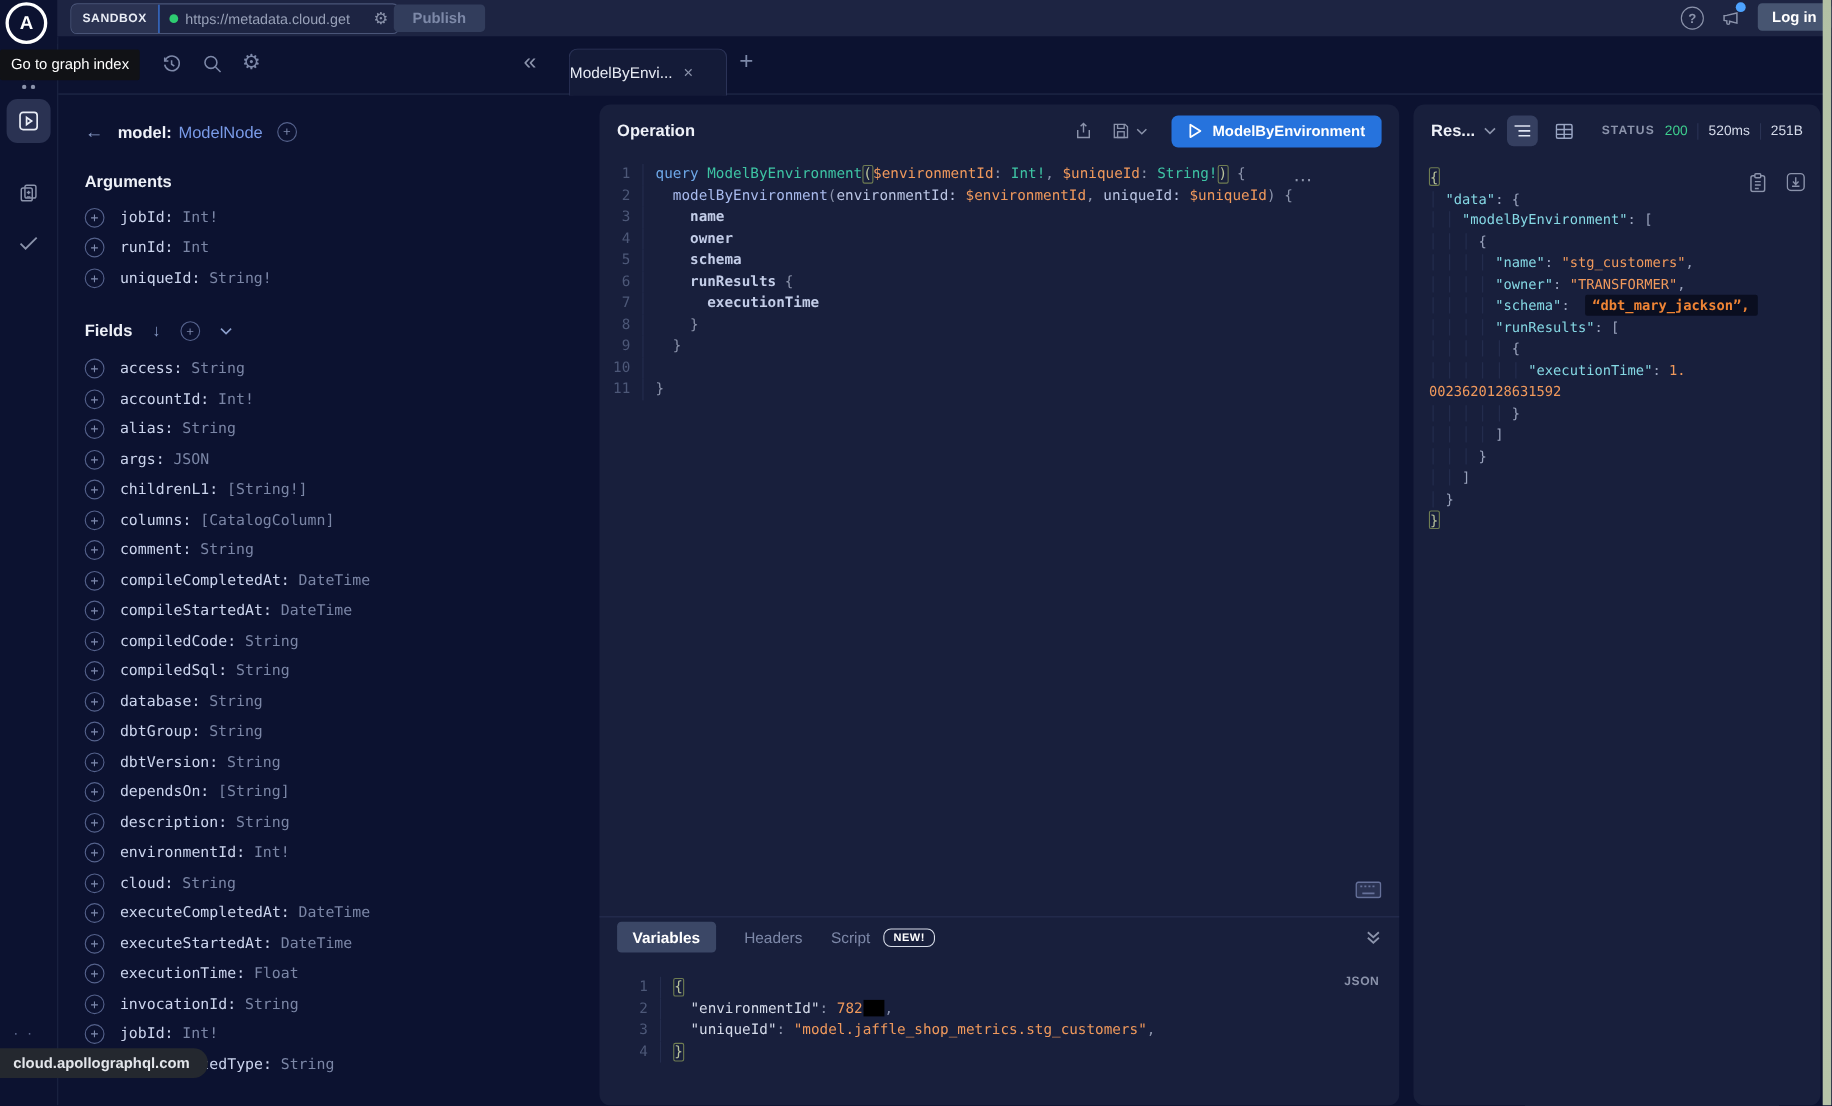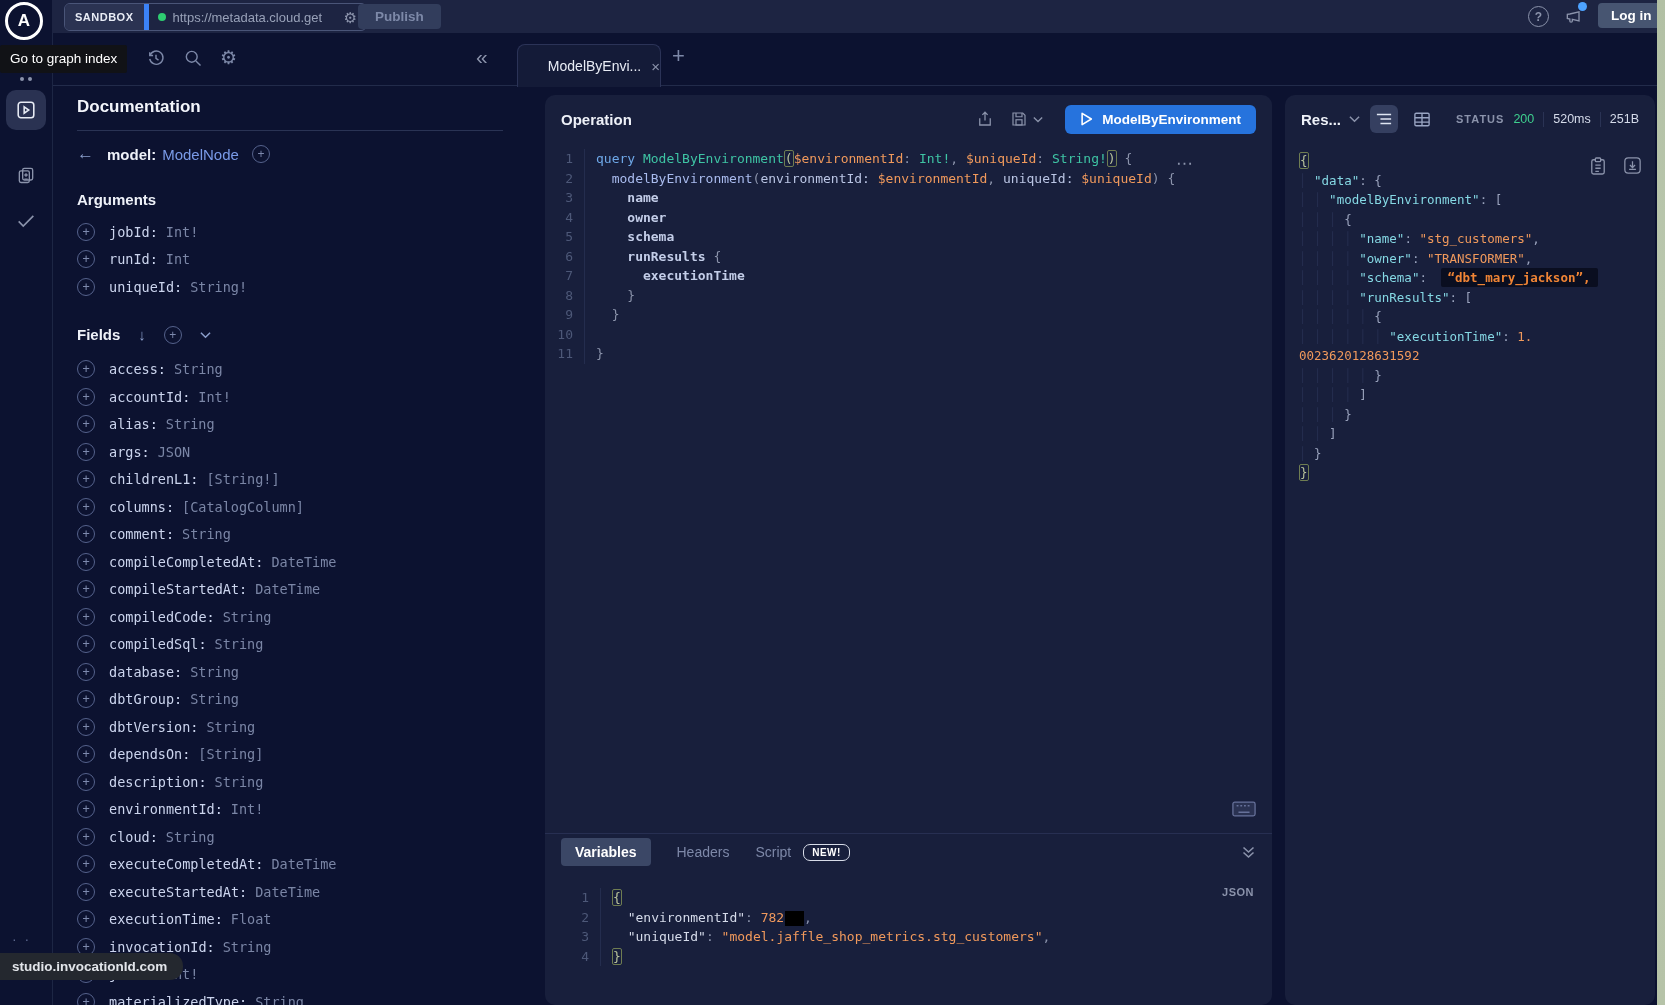--- a/index.html
+++ b/index.html
@@ -12,21 +12,21 @@
   svg{display:block;}
 
   
   #topbar{position:absolute;left:0;top:0;width:1665px;height:33px;background:#1d2442;z-index:10;}
   #logo-area{position:absolute;left:0;top:0;width:52px;height:40px;background:#0c1230;z-index:12;}
   #apollo-logo{position:absolute;left:5px;top:2px;width:32px;height:32px;border:3px solid #fff;border-radius:50%;
     display:flex;align-items:center;justify-content:center;color:#fff;font-weight:700;font-size:17px;background:#0c1230;}
   #sandbox-group{position:absolute;left:64px;top:3px;height:26px;display:flex;align-items:stretch;
     border:1px solid #4a5578;border-radius:6px;overflow:hidden;}
   #sandbox-badge{background:#2b3352;display:flex;align-items:center;padding:0 10px;color:#e8ecf5;
-    font-size:11px;font-weight:700;letter-spacing:.5px;border-right:5px solid #3b82f6;}
+    font-size:11px;font-weight:700;letter-spacing:.5px;border-right:1px solid #3b82f6;}
   #endpoint-seg{display:flex;align-items:center;gap:7px;padding:0 9px;}
   #endpoint-dot{width:8px;height:8px;border-radius:50%;background:#2ecc71;}
   #endpoint-url{color:#98a1b8;font-size:13px;white-space:nowrap;overflow:hidden;width:164px;}
   #endpoint-gear{color:#8b93ab;font-size:15px;line-height:1;}
   #publish-btn{position:absolute;left:358px;top:4px;background:#323d5c;color:#7d89a8;font-size:13.5px;
     font-weight:600;padding:5px 17px;border-radius:4px;}
   #help-btn{position:absolute;left:1528px;top:6px;width:19px;height:19px;border:1.5px solid #8b93ab;border-radius:50%;
     color:#8b93ab;font-size:12px;font-weight:700;display:flex;align-items:center;justify-content:center;}
   #megaphone{position:absolute;left:1564px;top:6px;color:#8b93ab;}
   #megaphone .dot{position:absolute;right:-3px;top:-4px;width:9px;height:9px;border-radius:50%;background:#4da3ff;}
@@ -52,21 +52,21 @@
   
   #subheader{position:absolute;left:52px;top:33px;width:1613px;height:52px;border-bottom:1px solid #222b4a;z-index:5;}
   .subh-icon{position:absolute;top:15px;color:#7d88a8;}
   #icon-bookmark{left:56px;}
   #icon-history{left:94px;}
   #icon-search{left:131px;}
   #icon-gear{left:168px;font-size:19px;line-height:20px;}
   #collapse-btn{position:absolute;left:424px;top:12px;color:#8b93ab;font-size:21px;}
   #op-tab{position:absolute;left:465px;top:11px;width:142px;height:42px;background:#141b38;
     border:1px solid #2b3357;border-bottom:none;border-radius:8px 8px 0 0;display:flex;align-items:center;
-    justify-content:flex-end;gap:10px;z-index:6;}
+    justify-content:flex-start;gap:10px;z-index:6;}
   #op-tab .tab-title{color:#e8ecf5;font-size:14px;}
   #op-tab .tab-close{color:#8b93ab;font-size:15px;}
   #add-tab-btn{position:absolute;left:620px;top:10px;color:#7d88a8;font-size:22px;font-weight:300;}
 
   
   .card{position:absolute;background:#181f3c;border-radius:10px;}
   #op-card{left:545px;top:95px;width:727px;height:910px;display:flex;flex-direction:column;}
   #resp-card{left:1285px;top:95px;width:370px;height:910px;}
 
   .card-header{height:48px;display:flex;align-items:center;padding:0 16px;flex:none;}
@@ -235,24 +235,23 @@
   <span class="subh-icon" id="icon-gear">⚙</span>
   <span id="collapse-btn">«</span>
   <div id="op-tab">
     <span class="tab-title">ModelByEnvi...</span>
     <span class="tab-close">×</span>
   </div>
   <span id="add-tab-btn">+</span>
 </div>
 
 <div id="tooltip">Go to graph index</div>
-<div id="status-pill">studio.invocationId.com</div>
+<div id="status-pill">cloud.apollographql.com</div>
 
 <div id="docs">
-  <div id="docs-title">Documentation</div>
   <div id="docs-breadcrumb">
     <span id="docs-back">←</span>
     <span id="docs-field">model:</span>
     <span id="docs-type">ModelNode</span>
     <span class="plus-circle">+</span>
   </div>
   <div class="section-heading" id="arguments-heading">Arguments</div>
   <div id="arguments-list">
       <div class="doc-row mono">
         <span class="plus-circle">+</span>

